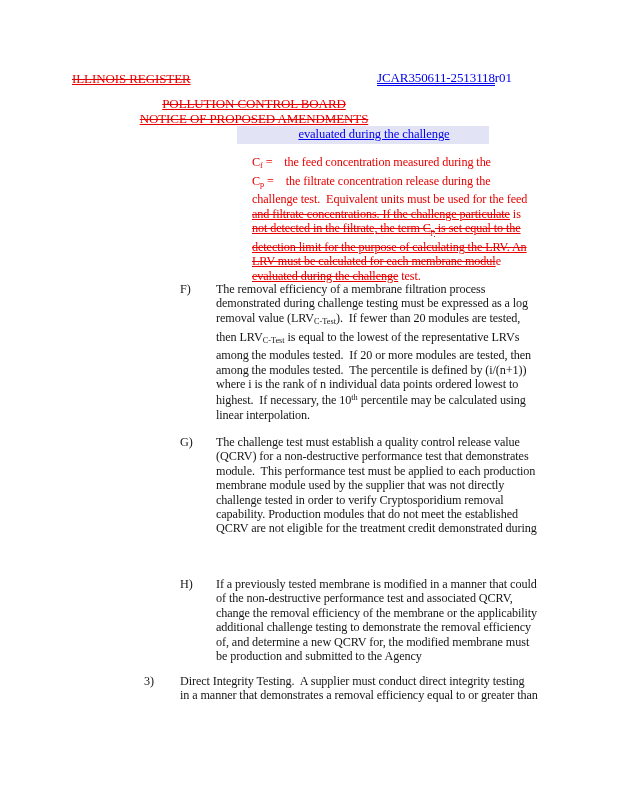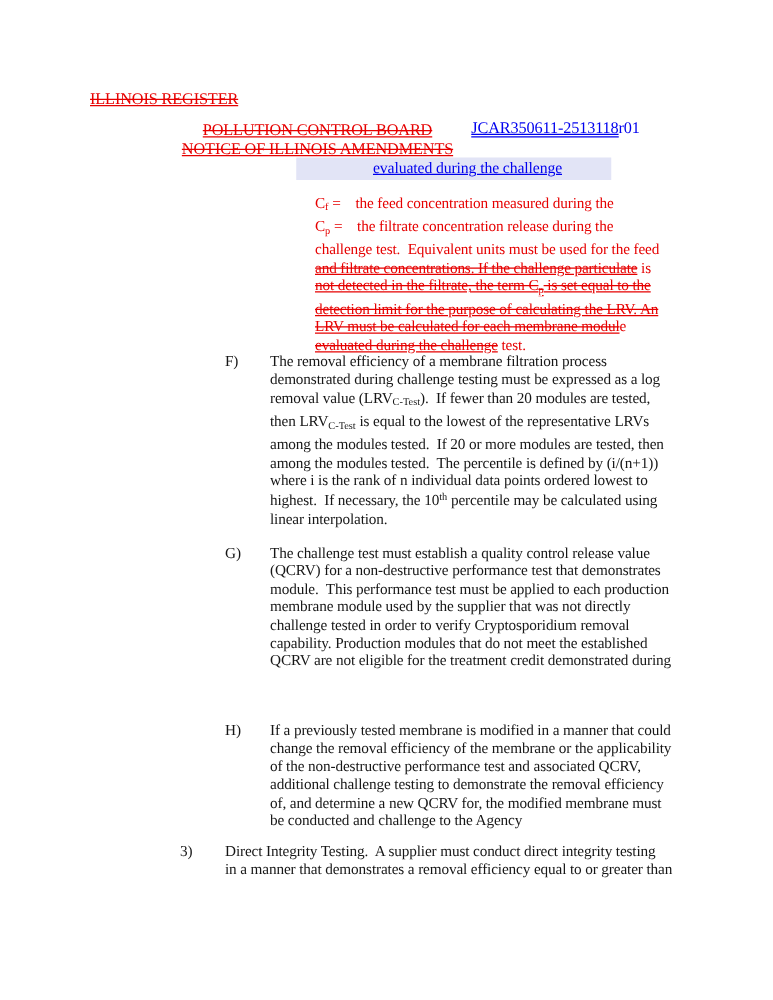--- a/index.html
+++ b/index.html
@@ -18,21 +18,21 @@
   .abs { position: absolute; }
   .line { white-space: pre; line-height: 14.4px; }
   .red  { color: #e60000; }
   .blue { color: #0000ee; }
   .del  { text-decoration-line: underline line-through; text-decoration-thickness: 1px; }
   .strike-underline { text-decoration-line: underline line-through; text-decoration-thickness: 1px; }
   .sub { font-size: 0.68em; vertical-align: -0.28em; letter-spacing: 0; }
   .sup { font-size: 0.68em; vertical-align: 0.45em; letter-spacing: 0; }
 
   .hdr-left  { left: 72px;  top: 71px;  font-size: 13px; }
-  .hdr-right { left: 377px; top: 70px;  font-size: 13px; margin-top: 24px; }
+  .hdr-right { left: 377px; top: 70px;  font-size: 13px; }
   .doc-link  {
     color: #0000ee;
     text-decoration: underline;
     border-bottom: 1px solid #0000ee; 
     cursor: pointer;
   }
   .titles {
     left: 0; top: 97px; width: 508px;
     text-align: center; font-size: 13px; line-height: 14.5px;
   }
@@ -60,21 +60,21 @@
 <div id="page">
 
   <div class="abs hdr-left red strike-underline">ILLINOIS REGISTER</div>
 
   <div class="abs hdr-right">
     <span class="doc-link">JCAR350611-2513118</span><span class="blue">r01</span>
   </div>
 
   <div class="abs titles">
     <div class="red strike-underline">POLLUTION CONTROL BOARD</div>
-    <div class="red strike-underline">NOTICE OF ILLINOIS AMENDMENTS</div>
+    <div class="red strike-underline">NOTICE OF PROPOSED AMENDMENTS</div>
   </div>
 
   <div class="abs insert-bar">
     <span>evaluated during the challenge</span>
   </div>
 
   <div class="abs defs">
       <div class="line"><span>C</span><span class="sub">f</span><span> =    the feed concentration measured during the</span></div>
       <div class="line"><span>C</span><span class="sub">p</span><span> =    the filtrate concentration release during the</span></div>
       <div class="line"><span>challenge test.  Equivalent units must be used for the feed</span></div>
@@ -110,25 +110,25 @@
         <div class="line"><span>challenge tested in order to verify Cryptosporidium removal</span></div>
         <div class="line"><span>capability. Production modules that do not meet the established</span></div>
         <div class="line"><span>QCRV are not eligible for the treatment credit demonstrated during</span></div>
       </div>
   </div>
 
   <div class="abs section sec-h">
     <span class="sec-label">H)</span>
     <div class="sec-lines">
         <div class="line"><span>If a previously tested membrane is modified in a manner that could</span></div>
+        <div class="line"><span>of the non-destructive performance test and associated QCRV,</span></div>
         <div class="line"><span>change the removal efficiency of the membrane or the applicability</span></div>
-        <div class="line"><span>of the non-destructive performance test and associated QCRV,</span></div>
         <div class="line"><span>additional challenge testing to demonstrate the removal efficiency</span></div>
         <div class="line"><span>of, and determine a new QCRV for, the modified membrane must</span></div>
-        <div class="line"><span>be conducted and challenge to the Agency</span></div>
+        <div class="line"><span>be production and submitted to the Agency</span></div>
       </div>
   </div>
 
   <div class="abs section sec-3">
     <span class="sec-label">3)</span>
     <div class="sec-lines">
         <div class="line"><span>Direct Integrity Testing.  A supplier must conduct direct integrity testing</span></div>
         <div class="line"><span>in a manner that demonstrates a removal efficiency equal to or greater than</span></div>
       </div>
   </div>

